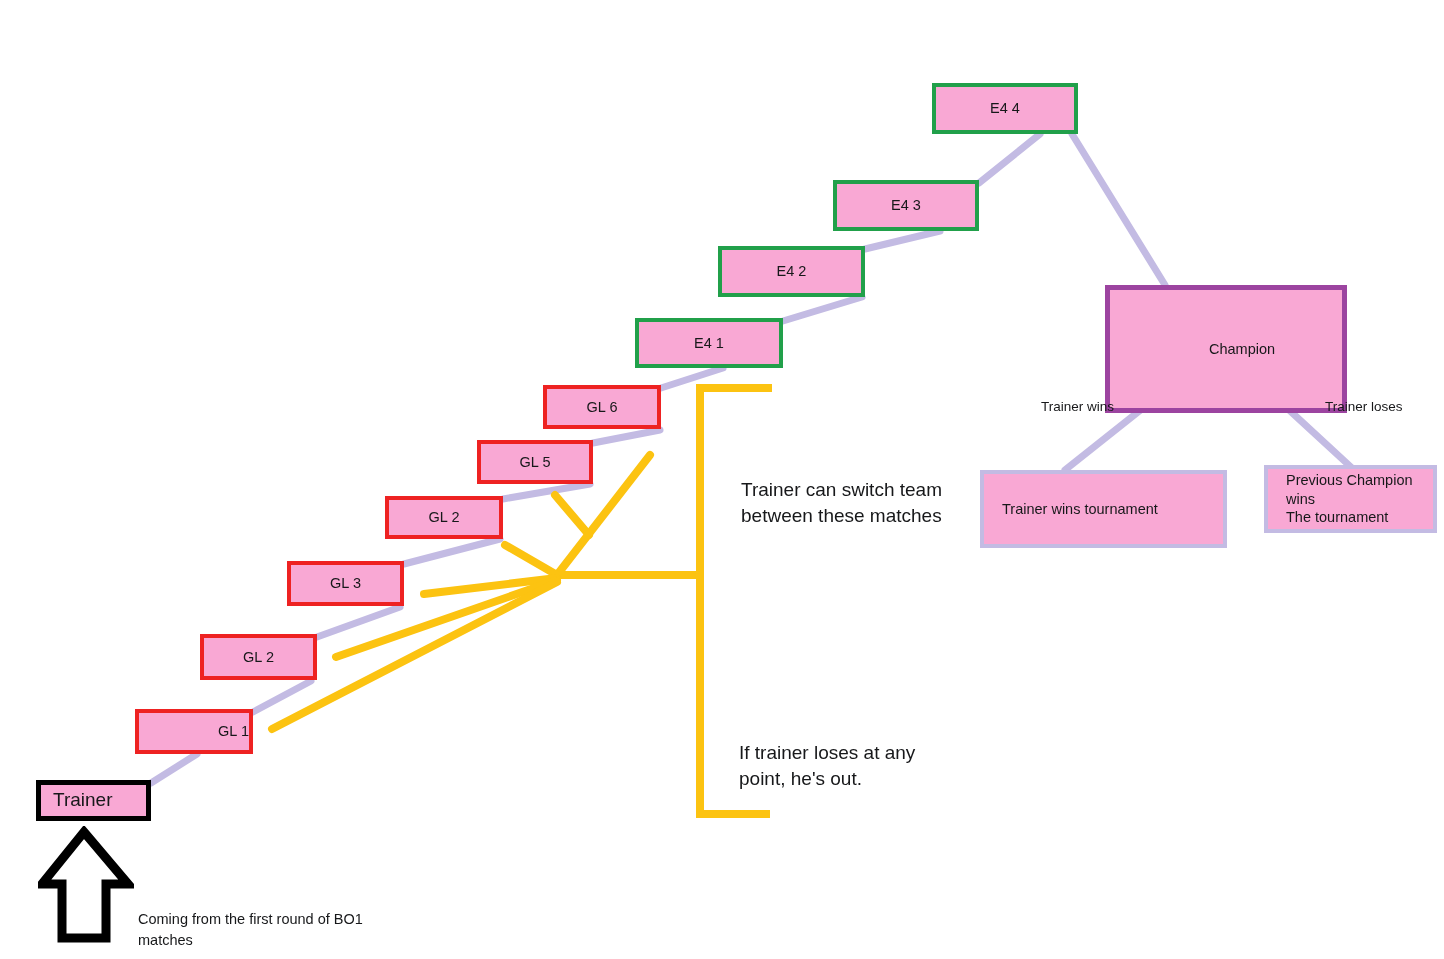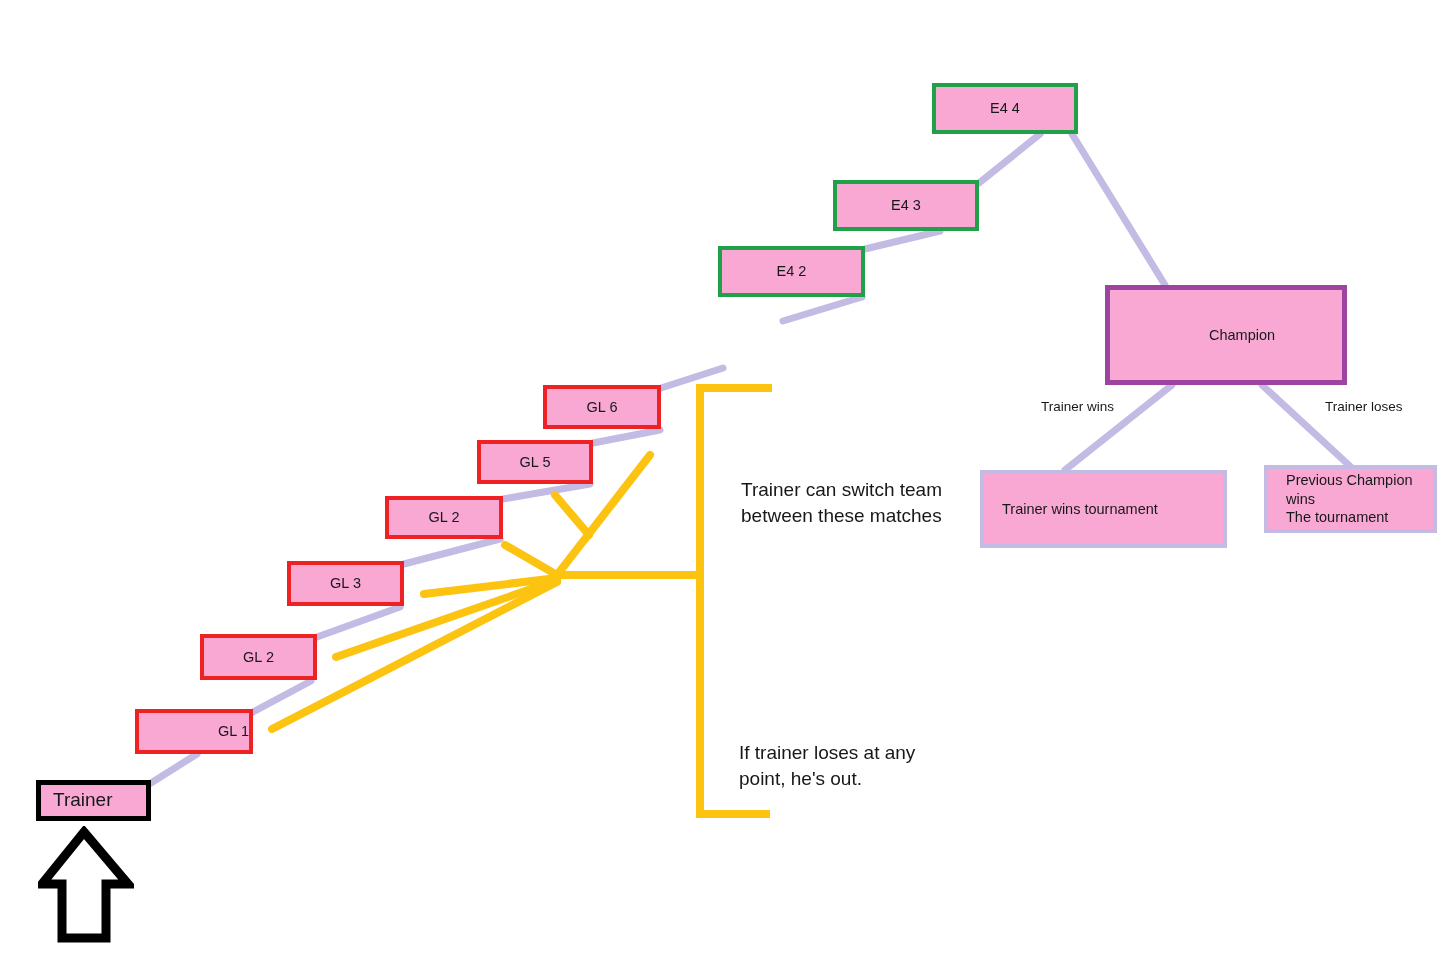--- a/index.html
+++ b/index.html
@@ -163,31 +163,34 @@
   <div class="node node-gl" style="left:385px; top:496px; width:118px; height:43px;">
     <span>GL 2</span>
   </div>
   <div class="node node-gl" style="left:477px; top:440px; width:116px; height:44px;">
     <span>GL 5</span>
   </div>
   <div class="node node-gl" style="left:543px; top:385px; width:118px; height:44px;">
     <span>GL 6</span>
   </div>
 
+  <div class="node node-e4" style="left:635px; top:318px; width:148px; height:50px;">
+    <span>E4 1</span>
+  </div>
   <div class="node node-e4" style="left:718px; top:246px; width:147px; height:51px;">
     <span>E4 2</span>
   </div>
   <div class="node node-e4" style="left:833px; top:180px; width:146px; height:51px;">
     <span>E4 3</span>
   </div>
   <div class="node node-e4" style="left:932px; top:83px; width:146px; height:51px;">
     <span>E4 4</span>
   </div>
 
-  <div class="node node-champion" style="left:1105px; top:285px; width:242px; height:100px;padding-left:32px;">
+  <div class="node node-champion" style="left:1105px; top:285px; width:242px; height:128px;padding-left:32px;">
     <span>Champion</span>
   </div>
 
   <div class="node node-outcome" style="left:980px; top:470px; width:247px; height:78px;">
     <span>Trainer wins tournament</span>
   </div>
   <div class="node node-outcome" style="left:1264px; top:465px; width:173px; height:68px;">
     <span>Previous Champion wins
 The tournament</span>
   </div>
@@ -205,14 +208,18 @@
   </div>
   <div class="note" style="left:739px; top:714px;">
     <span>If trainer loses at any
 point, he's out.</span>
   </div>
 
   <svg class="arrow-up" style="left:38px; top:826px;" width="96" height="120" viewBox="0 0 96 120" xmlns="http://www.w3.org/2000/svg">
     <polygon points="46,6 90,58 68,58 68,112 24,112 24,58 4,58" fill="#ffffff" stroke="#000000" stroke-width="9" stroke-linejoin="miter"></polygon>
   </svg>
 
+  <div class="caption" style="left:138px; top:888px;">
+    <span>Coming from the first round of BO1
+matches</span>
+  </div>
 
 </div>
 
 </body></html>

